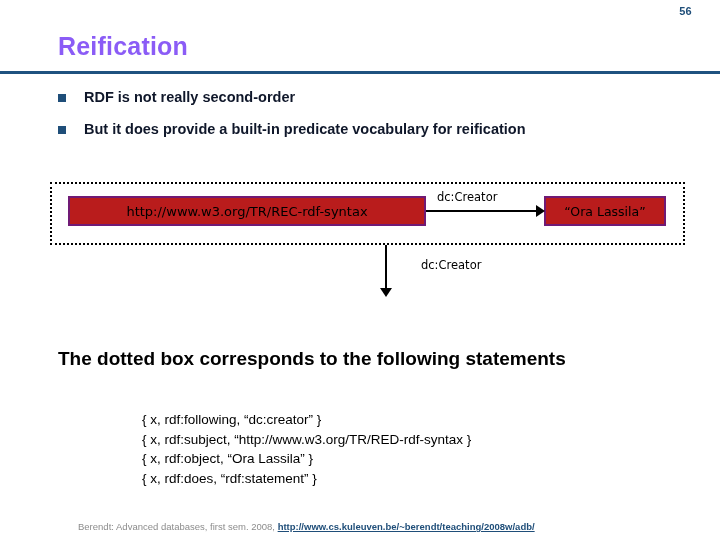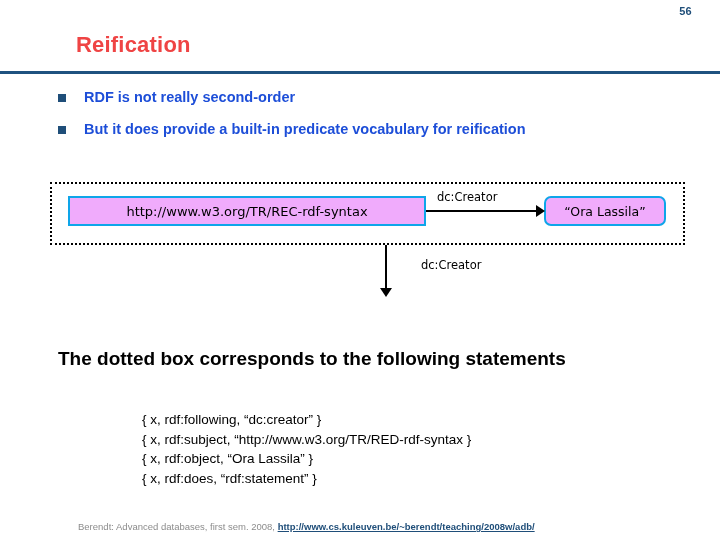--- a/index.html
+++ b/index.html
@@ -21,25 +21,25 @@
     position: absolute;
     top: 5px;
     right: 28px;
     font-size: 11px;
     font-weight: bold;
     color: #1f4e79;
     letter-spacing: 0.3px;
   }
   #page-title {
     position: absolute;
-    left: 76px;
+    left: 58px;
     top: 32px;
-    font-size: 22px;
-    font-weight: bold;
-    color: #ef4444;
+    font-size: 25px;
+    font-weight: bold;
+    color: #8b5cf6;
     letter-spacing: 0.2px;
   }
   #title-rule {
     position: absolute;
     left: 0;
     top: 71px;
     width: 720px;
     height: 3px;
     background: #1f5280;
   }
@@ -57,21 +57,21 @@
     width: 8px;
     height: 8px;
     background: #1f4e79;
     margin-top: 6px;
     margin-right: 18px;
     flex: 0 0 auto;
   }
   .bullet-text {
     font-size: 14.5px;
     font-weight: bold;
-    color: #1d4ed8;
+    color: #0f172a;
     line-height: 18px;
     white-space: nowrap;
   }
 
   
   #diagram {
     position: absolute;
     left: 0;
     top: 0;
     width: 720px;
@@ -82,44 +82,43 @@
     position: absolute;
     left: 50px;
     top: 182px;
     width: 635px;
     height: 63px;
     border: 2px dotted #000000;
     box-sizing: border-box;
   }
   .node-box {
     position: absolute;
-    border: 2px solid #0ea5e9;
+    border: 2px solid #701a75;
     box-sizing: border-box;
-    background: #f0abfc;
+    background: #b91c1c;
     display: flex;
     align-items: center;
     justify-content: center;
     font-family: "DejaVu Sans", sans-serif;
     font-size: 13px;
     color: #000000;
     white-space: nowrap;
   }
   #node-subject {
     left: 68px;
     top: 196px;
     width: 358px;
     height: 30px;
   }
   #node-object {
     left: 544px;
     top: 196px;
     width: 122px;
     height: 30px;
     font-size: 12.5px;
-    border-radius: 7px;
   }
   #node-loc {
     left: 288px;
     top: 296px;
     width: 197px;
     height: 27px;
     font-size: 12.5px;
   }
   .edge-label {
     position: absolute;

